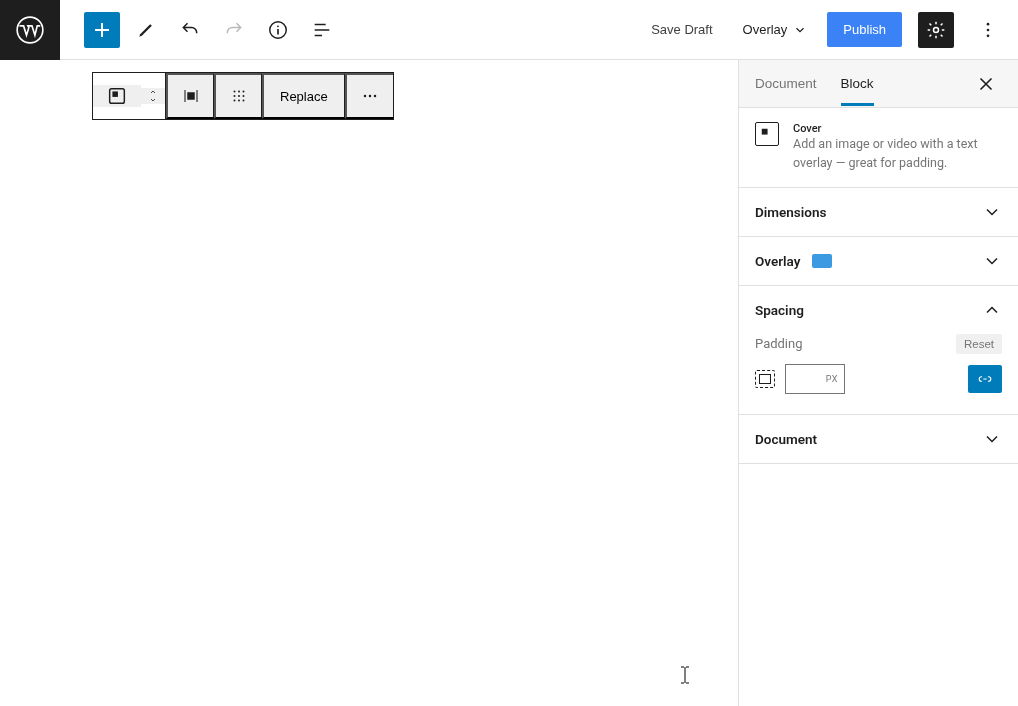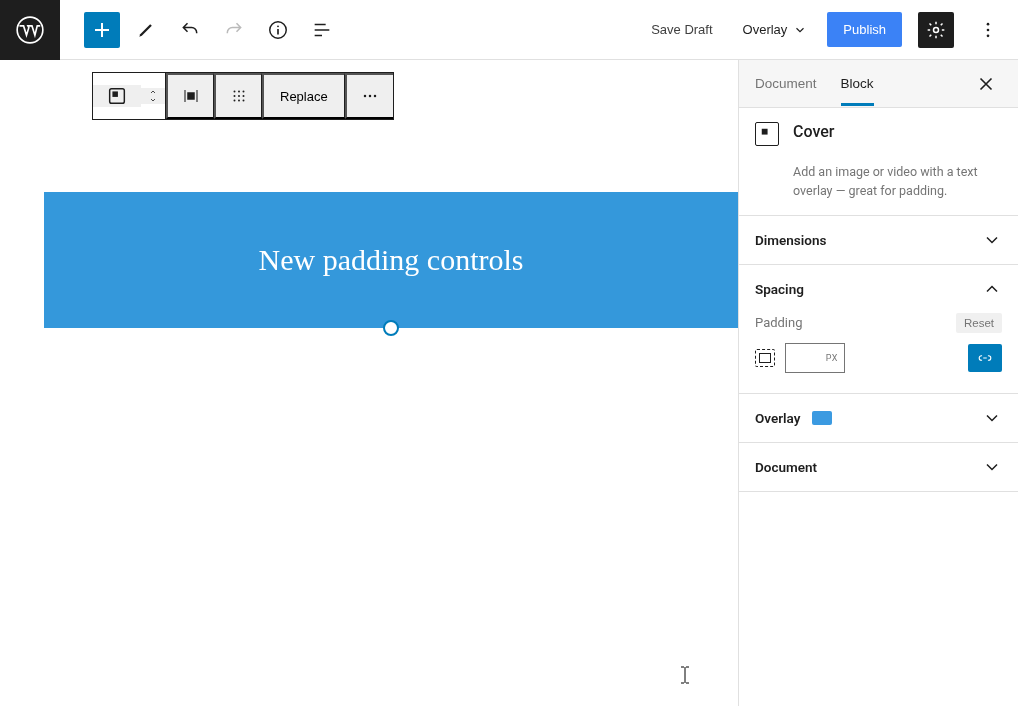--- a/index.html
+++ b/index.html
@@ -43,21 +43,21 @@
   
   .side-tabs { display: flex; align-items: center; height: 48px; border-bottom: 1px solid #e0e0e0; padding: 0 16px; background: #f6f6f6; }
   .side-tab { background: transparent; border: none; font-size: 13.5px; color: #757575; padding: 14px 0; margin-right: 24px; cursor: pointer; position: relative; }
   .side-tab.active { color: #1e1e1e; font-weight: 500; }
   .side-tab.active::after { content: ""; position: absolute; left: 0; right: 0; bottom: -1px; height: 3px; background: #007cba; }
   .side-close { margin-left: auto; width: 32px; height: 32px; display: flex; align-items: center; justify-content: center; background: transparent; border: none; cursor: pointer; }
 
   
   .block-header { display: flex; padding: 14px 16px; border-bottom: 1px solid #e0e0e0; gap: 14px; }
   .block-header-icon { width: 24px; height: 24px; border: 1px solid #1e1e1e; border-radius: 2px; display: flex; align-items: center; justify-content: center; flex-shrink: 0; }
-  .block-header-text .title { font-size: 16px; font-weight: 500; margin-bottom: 22px; }
+  .block-header-text .title { font-size: 11px; font-weight: 500; margin-bottom: 0; }
   .block-header-text .desc { font-size: 12.5px; color: #757575; line-height: 1.5; }
 
   
   .panel { border-bottom: 1px solid #e0e0e0; }
   .panel-hdr { display: flex; align-items: center; padding: 14px 16px; cursor: pointer; justify-content: flex-end; }
   .panel-hdr .label { font-size: 13.5px; font-weight: 600; }
   .panel-hdr .chev { margin-left: auto; }
   .panel-body { padding: 0 16px 20px 16px; }
   .overlay-swatch { width: 20px; height: 14px; background: #3b9ae1; margin-left: 12px; border-radius: 2px; }
 
@@ -184,24 +184,20 @@
       <button class="bt-cell bt-replace">Replace</button>
       <button class="bt-cell w1">
         <svg width="20" height="20" viewBox="0 0 24 24">
             <circle cx="6" cy="12" r="1.5" fill="#1e1e1e"></circle>
             <circle cx="12" cy="12" r="1.5" fill="#1e1e1e"></circle>
             <circle cx="18" cy="12" r="1.5" fill="#1e1e1e"></circle>
           </svg>
       </button>
     </div>
 
-    <div class="cover-block">
-      <div class="cover-title">New padding controls</div>
-      <div class="resize-handle"></div>
-    </div>
 
     <div class="text-cursor">
       <svg width="10" height="18" viewBox="0 0 10 18">
           <path d="M1 1h3M6 1h3M5 1v16M1 17h3M6 17h3" stroke="#000" stroke-width="1"></path>
         </svg>
     </div>
   </div>
 
   <div class="sidebar">
     <div class="side-tabs">
@@ -222,20 +218,30 @@
       </div>
       <div class="block-header-text">
         <div class="title">Cover</div>
         <div class="desc">Add an image or video with a text overlay — great for padding.</div>
       </div>
     </div>
 
     <div class="panel">
       <div class="panel-hdr">
         <span class="label">Dimensions</span>
+        <svg class="chev" width="20" height="20" viewBox="0 0 24 24">
+            <path d="M6 9l6 6 6-6" fill="none" stroke="#1e1e1e" stroke-width="1.8"></path>
+          </svg>
+      </div>
+    </div>
+
+    <div class="panel">
+      <div class="panel-hdr">
+        <span class="label">Overlay</span>
+        <span class="overlay-swatch"></span>
         <svg class="chev" width="20" height="20" viewBox="0 0 24 24">
             <path d="M6 9l6 6 6-6" fill="none" stroke="#1e1e1e" stroke-width="1.8"></path>
           </svg>
       </div>
     </div>
 
     <div class="panel">
       <div class="panel-hdr">
         <span class="label">Spacing</span>
         <svg class="chev" width="20" height="20" viewBox="0 0 24 24">
@@ -257,30 +263,20 @@
             <svg width="18" height="14" viewBox="0 0 24 24">
                 <path d="M9 12h6M7 8H6a4 4 0 000 8h1M17 8h1a4 4 0 010 8h-1" fill="none" stroke="#fff" stroke-width="1.8"></path>
               </svg>
           </button>
         </div>
       </div>
     </div>
 
     <div class="panel">
       <div class="panel-hdr">
-        <span class="label">Overlay</span>
-        <span class="overlay-swatch"></span>
+        <span class="label">Document</span>
         <svg class="chev" width="20" height="20" viewBox="0 0 24 24">
             <path d="M6 9l6 6 6-6" fill="none" stroke="#1e1e1e" stroke-width="1.8"></path>
           </svg>
       </div>
     </div>
-
-    <div class="panel">
-      <div class="panel-hdr">
-        <span class="label">Document</span>
-        <svg class="chev" width="20" height="20" viewBox="0 0 24 24">
-            <path d="M6 9l6 6 6-6" fill="none" stroke="#1e1e1e" stroke-width="1.8"></path>
-          </svg>
-      </div>
-    </div>
   </div>
 </div>
 
 </body></html>

